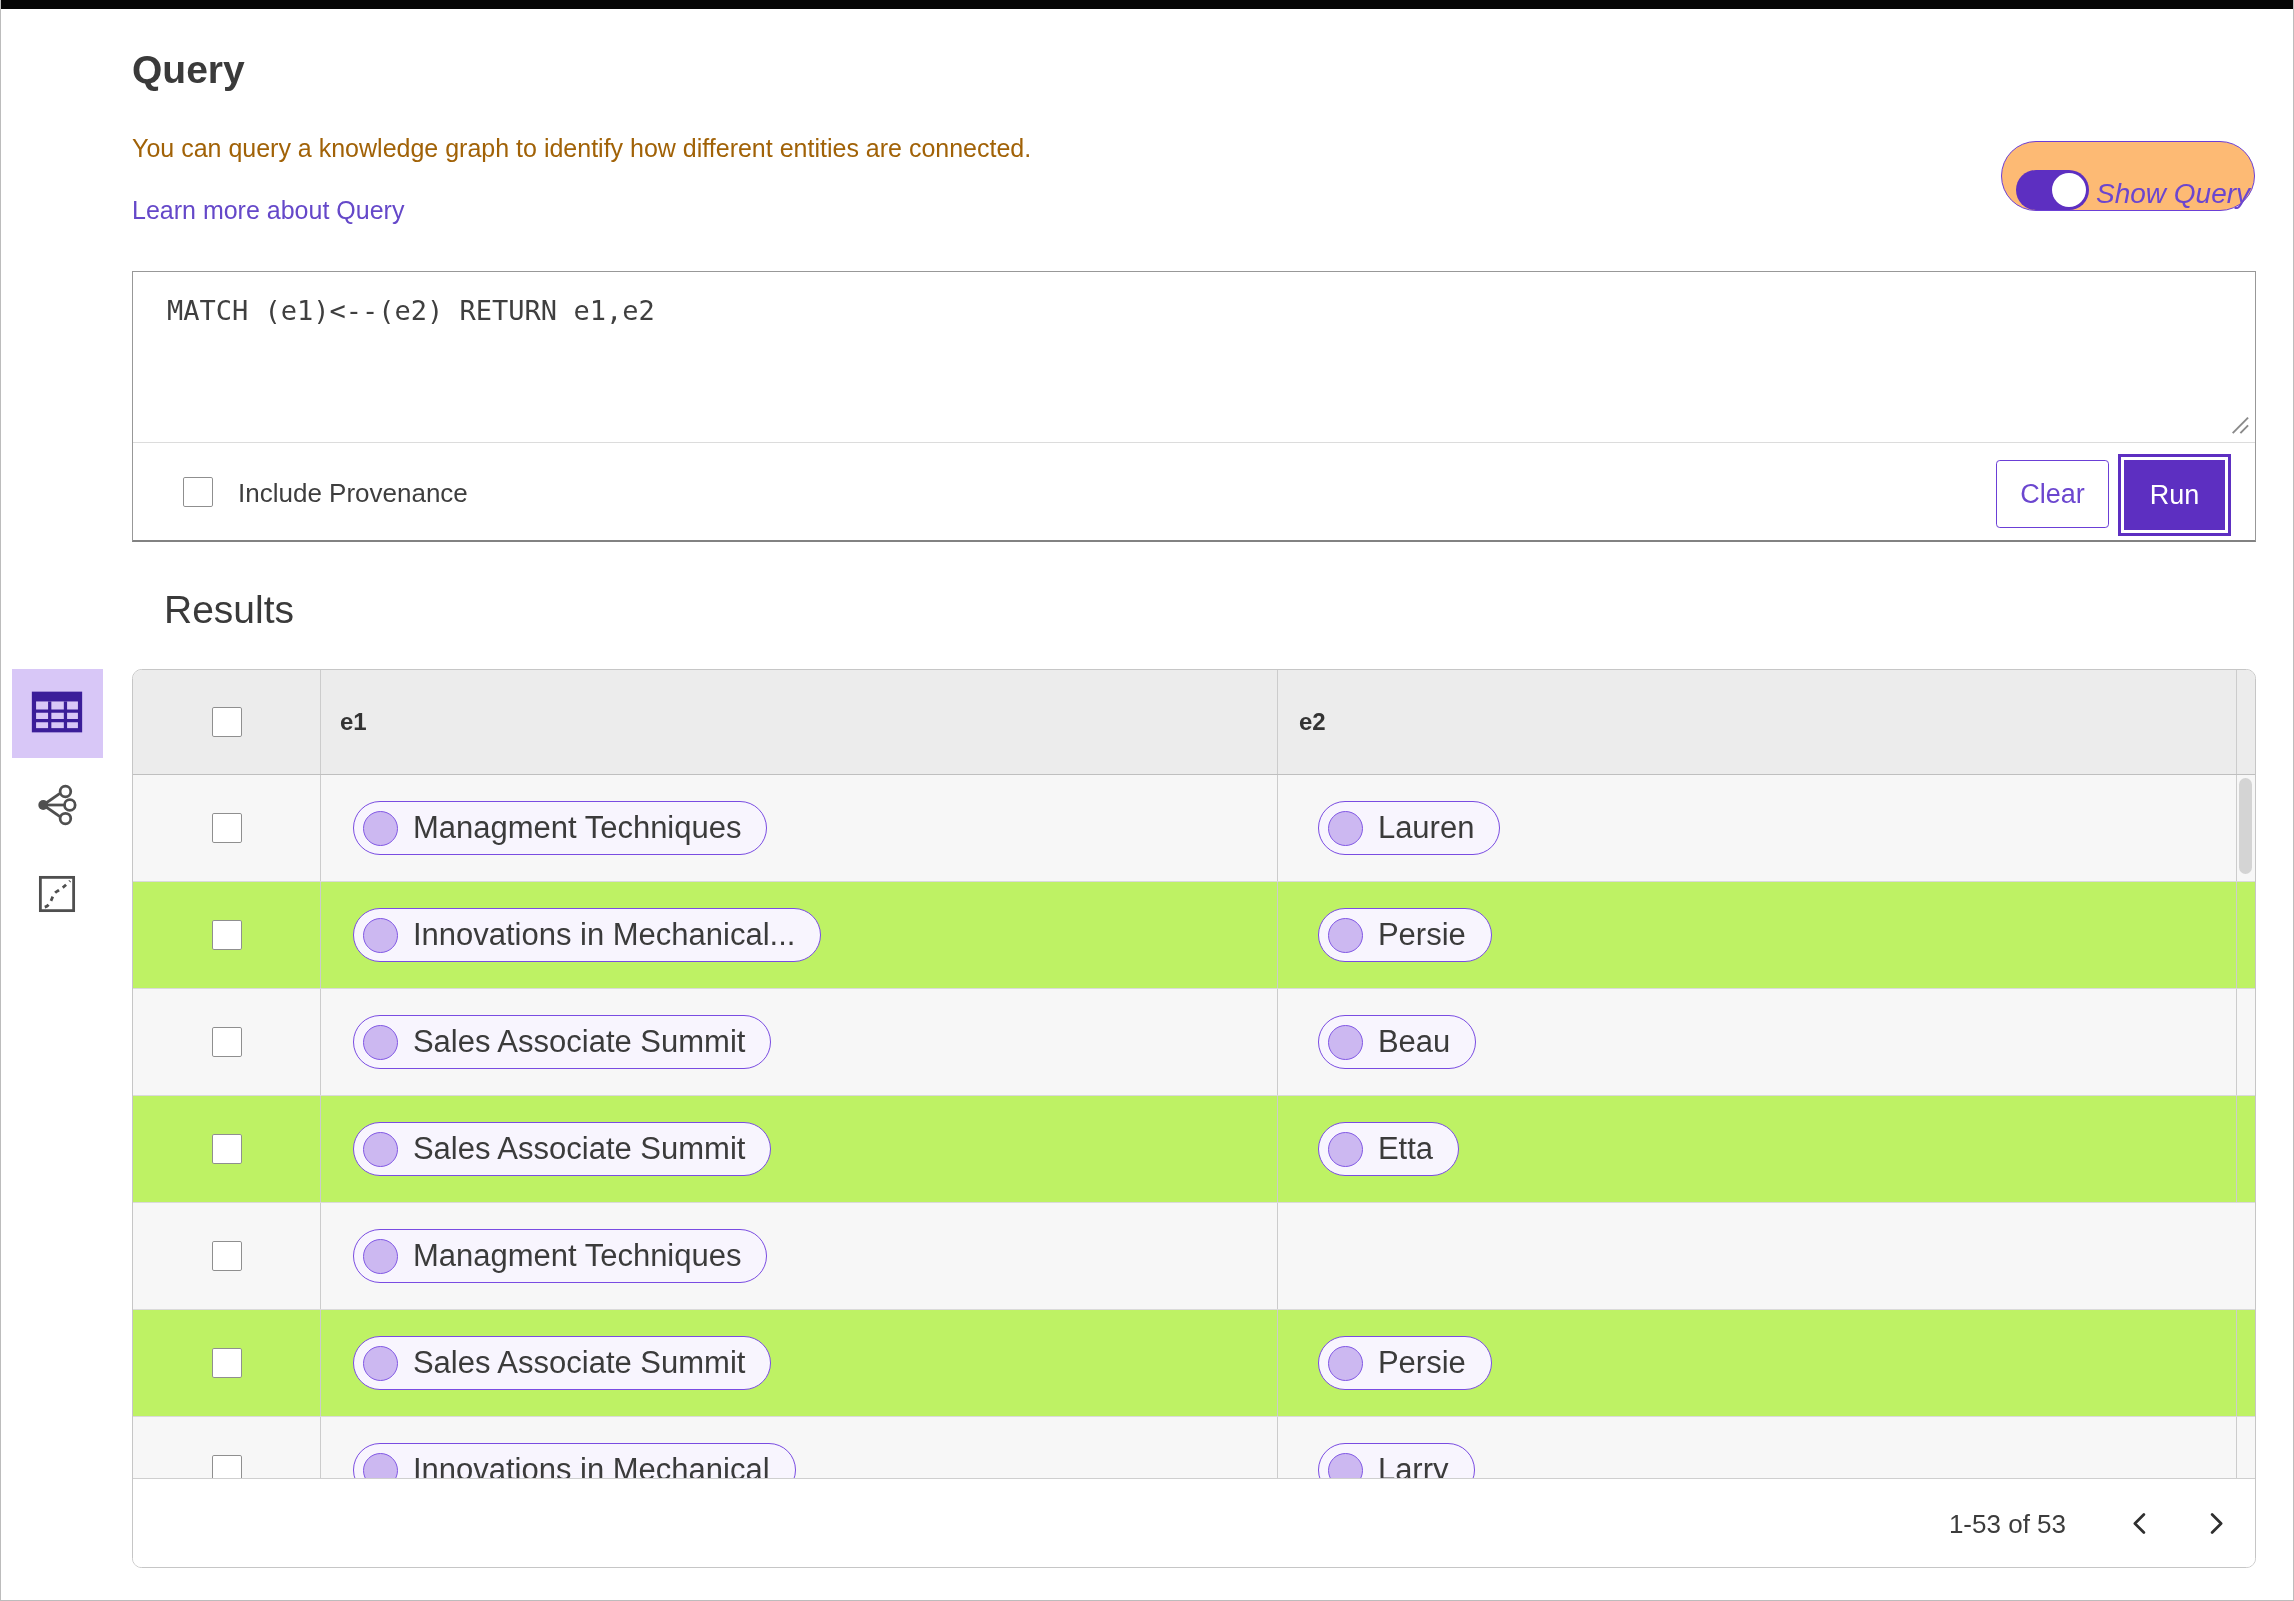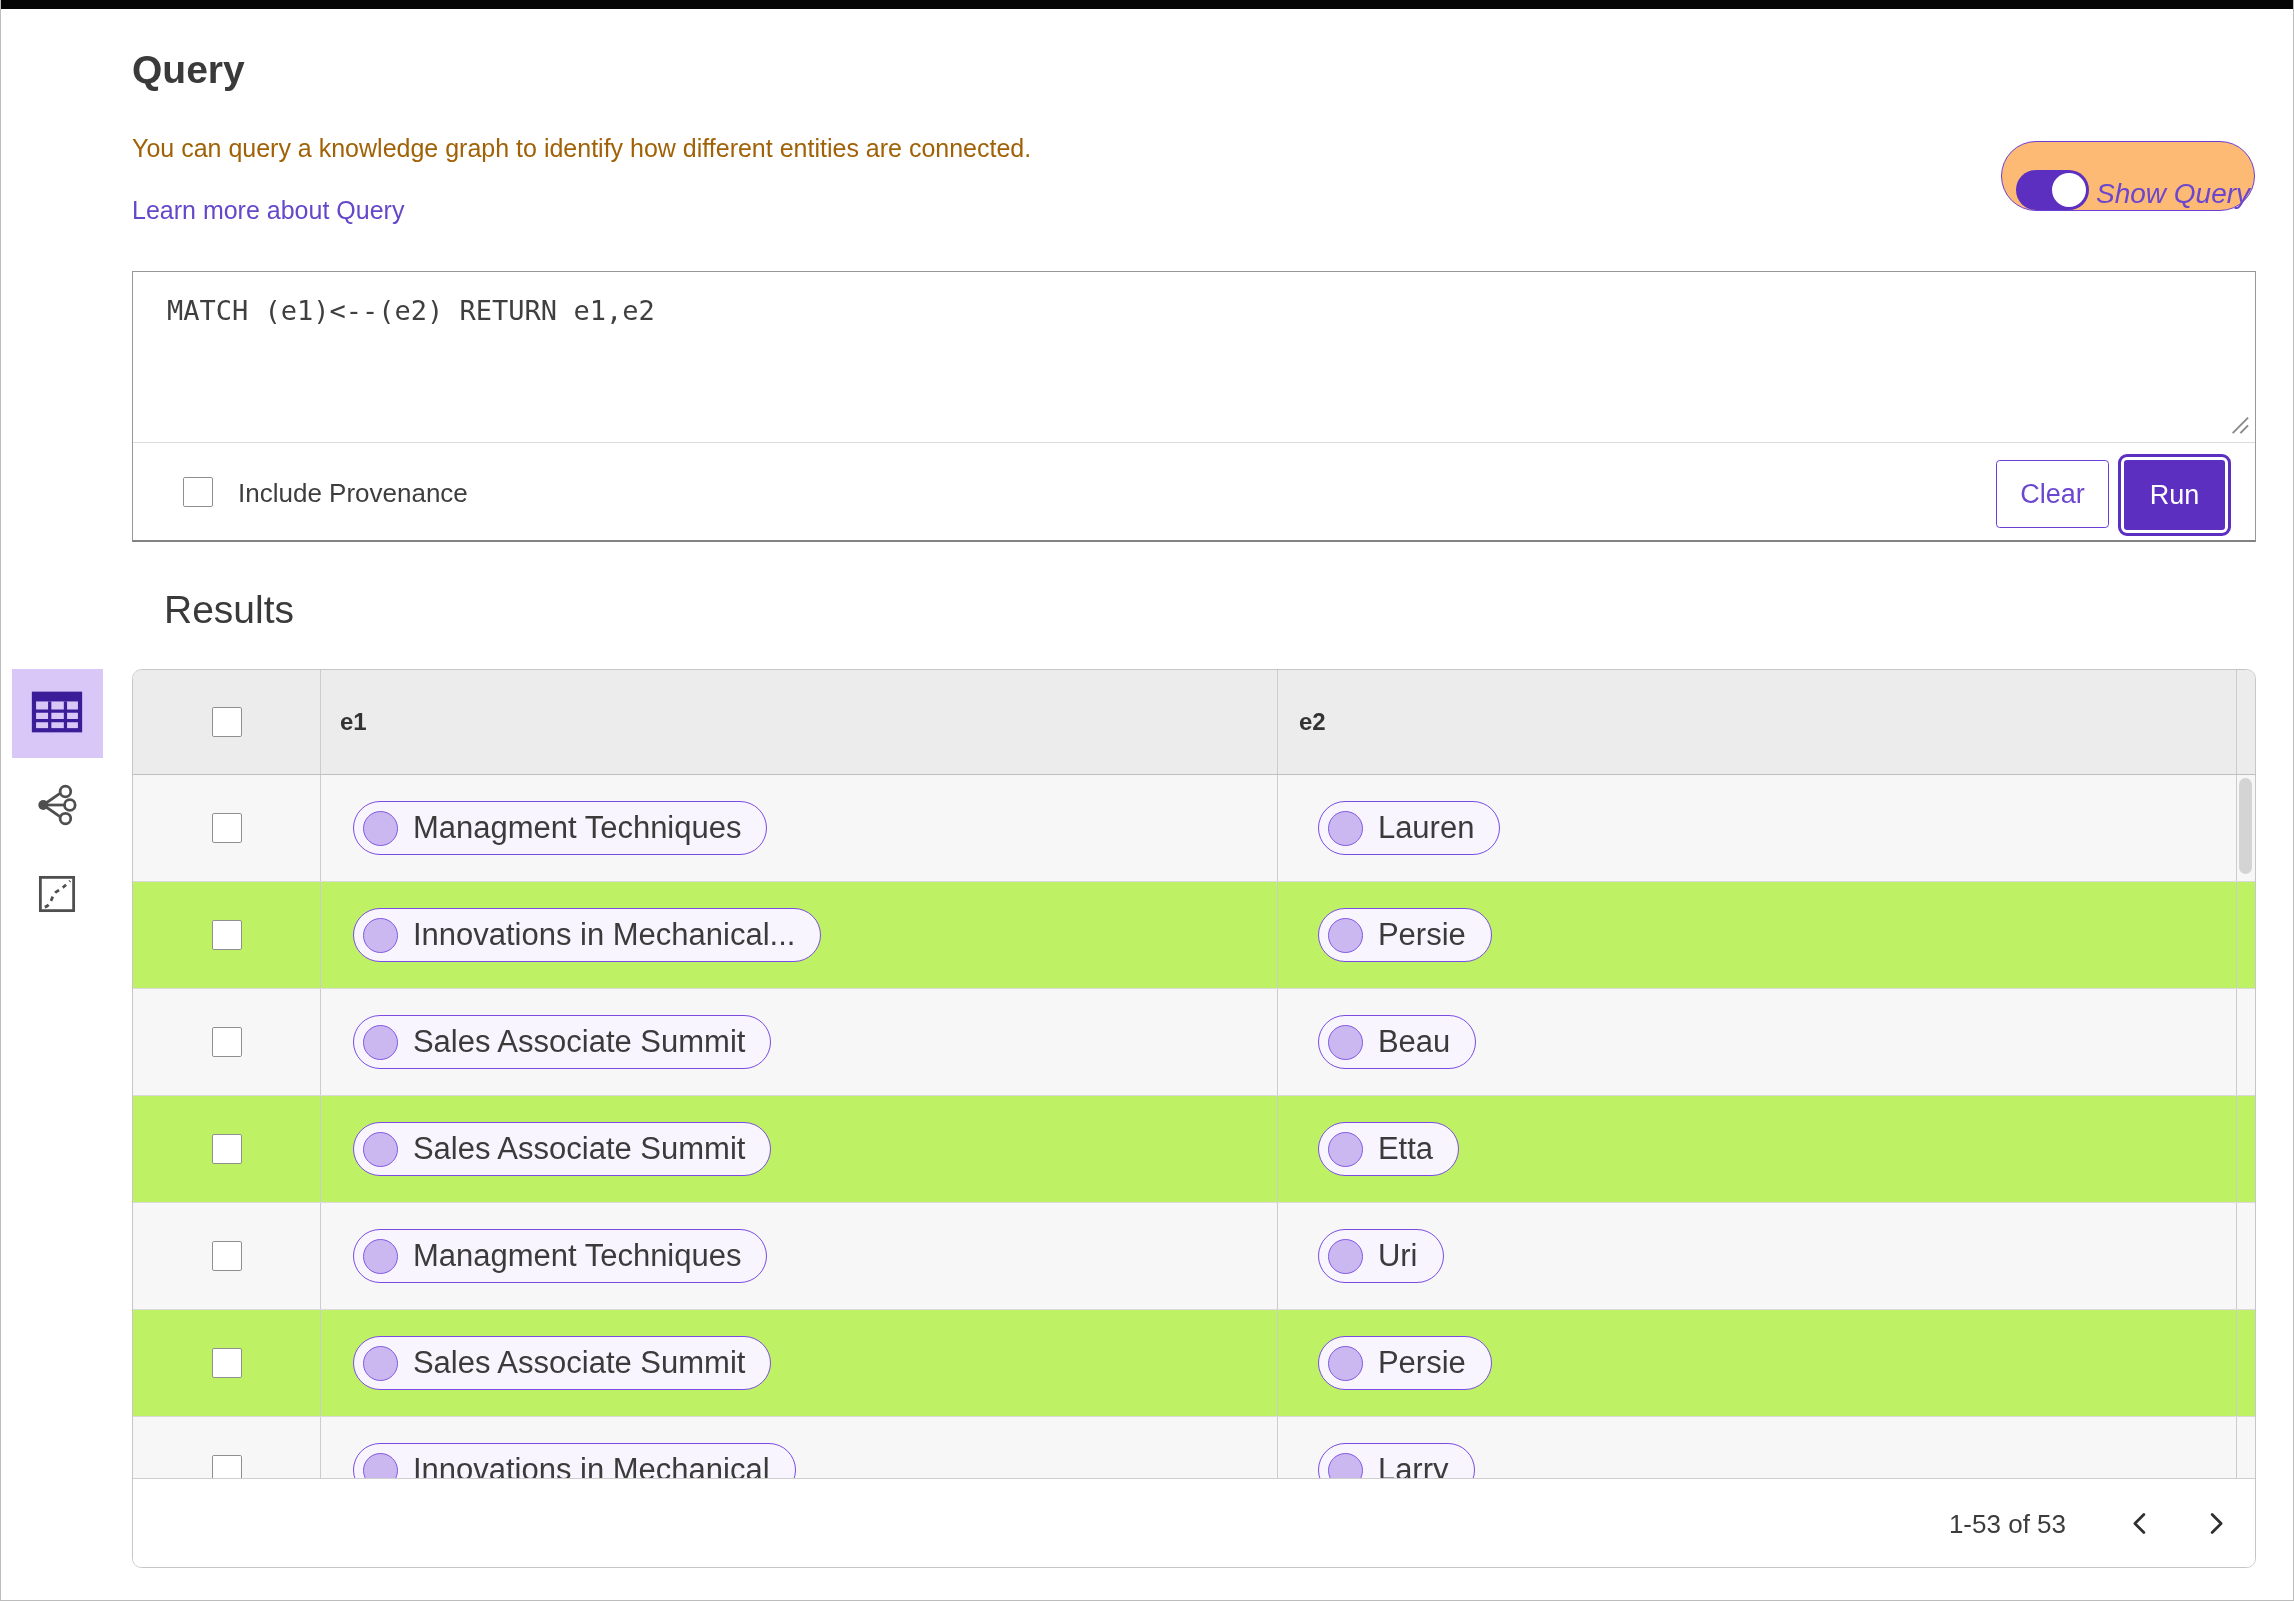--- a/index.html
+++ b/index.html
@@ -30,21 +30,21 @@
   .q-code{position:absolute;left:34px;top:23px;
     font-family:"DejaVu Sans Mono","Liberation Mono",monospace;font-size:27px;color:#3f3f3f;white-space:pre;}
   .resize-handle{position:absolute;right:4.8px;bottom:2.9px;}
   .checkbox{width:30px;height:30px;box-sizing:border-box;border:1.9px solid #8f8f8f;border-radius:1.9px;background:#fff;cursor:pointer;}
   .prov-check{position:absolute;left:50px;top:205px;}
   .prov-label{position:absolute;left:105px;top:206px;font-size:26px;color:#3e3e3e;}
   .btn-clear{position:absolute;left:1863px;top:188px;width:113px;height:68px;box-sizing:border-box;
     border:1.9px solid #6b3fd6;border-radius:3.8px;background:#fff;color:#6b46cf;font-size:27px;
     display:flex;align-items:center;justify-content:center;cursor:pointer;}
   .btn-run{position:absolute;left:1988px;top:185px;width:107px;height:76px;box-sizing:border-box;
-    background:#5d2fc1;border:3.8px solid #ffffff;outline:3.8px solid #5d2fc1;border-radius:6px;color:#ffffff;
+    background:#5d2fc1;border:3.8px solid #ffffff;outline:3.8px solid #5d2fc1;border-radius:0;color:#ffffff;
     font-size:27px;display:flex;align-items:center;justify-content:center;cursor:pointer;}
 
   
   .r-title{position:absolute;left:132px;top:588px;font-size:39px;font-weight:400;color:#3a3a3a;margin-left:32px;}
 
   .view-tile{position:absolute;left:11.5px;width:91px;height:89px;display:flex;align-items:center;justify-content:center;cursor:pointer;}
   .view-tile.selected{background:#d8c7f7;}
   .vt-1{top:669px;} .vt-2{top:762px;} .vt-3{top:851px;}
 
   .r-table{position:absolute;left:132px;top:669px;width:2124px;height:899px;box-sizing:border-box;
@@ -234,26 +234,20 @@
     <div class="trow body alt">
       <div class="col-check">
           <div class="checkbox"></div>
         </div>
       <div class="col-e1">
           <span class="pill">
             <span class="dot"></span>
             <span class="pill-label">Managment Techniques</span>
           </span>
         </div>
-      <div class="col-e2">
-          <span class="pill">
-            <span class="dot"></span>
-            <span class="pill-label">Uri</span>
-          </span>
-        </div>
       <div class="col-scroll"></div>
     </div>
 
     <div class="trow body">
       <div class="col-check">
           <div class="checkbox"></div>
         </div>
       <div class="col-e1">
           <span class="pill">
             <span class="dot"></span>

